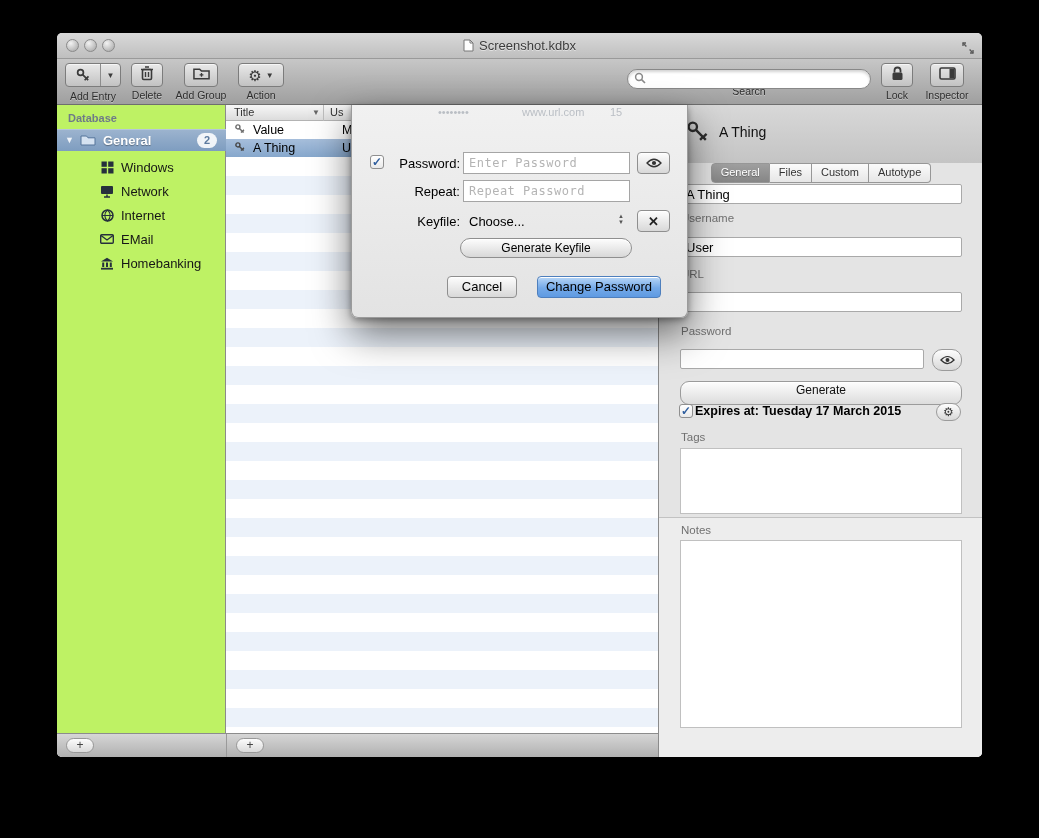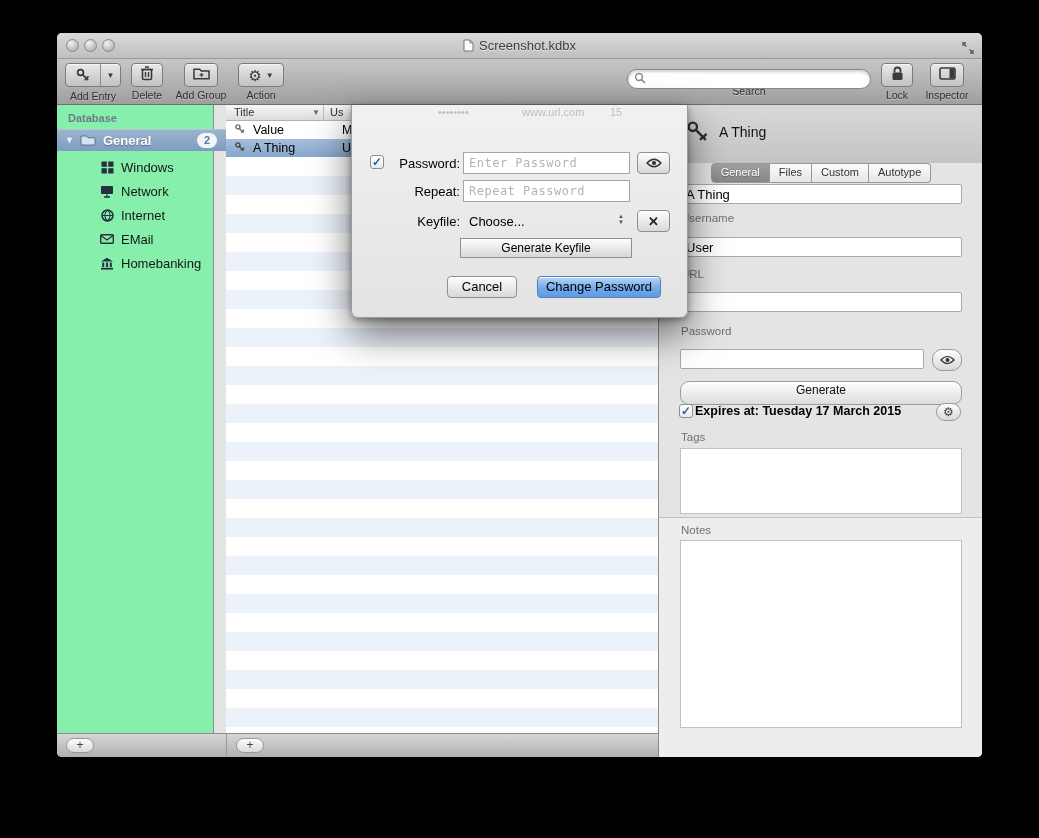--- a/index.html
+++ b/index.html
@@ -26,21 +26,21 @@
          box-shadow:inset 0 1px 0 rgba(255,255,255,.6);}
   .splitseg{display:inline-flex;align-items:center;justify-content:center;height:22px;}
   .segdiv{width:1px;height:22px;background:#8d8d8d;}
   .caret{font-size:8px;color:#3a3a3a;}
   .searchpill{position:absolute;left:0;top:6px;width:244px;height:20px;border-radius:10px;background:#fff;
               border:1px solid #888;box-shadow:inset 0 2px 3px rgba(0,0,0,.18);display:flex;align-items:center;padding:0 6px;}
   .searchpill input{border:none;outline:none;flex:1;font-size:12px;background:transparent;margin-left:4px;}
   
   .content{position:absolute;left:0;top:72px;width:925px;height:652px;background:#e4e4e4;}
   
-  .sidebar{position:absolute;left:0;top:0;width:157px;height:628px;background:#86efac;border-right:1px solid #8b8b8b;}
+  .sidebar{position:absolute;left:0;top:0;width:169px;height:628px;background:#bef264;border-right:1px solid #8b8b8b;}
   .sbheader{position:absolute;left:11px;top:7px;font-size:11px;font-weight:bold;color:#6e7a88;}
   .sbgroup{position:absolute;left:0;top:24px;width:169px;height:22px;
            background:linear-gradient(#9db4cf,#7e9dc0);box-shadow:inset 0 1px 0 rgba(255,255,255,.25);
            display:flex;align-items:center;}
   .disc{color:#eef3f8;font-size:9px;margin-left:8px;}
   .sbgroup .glabel{color:#fff;font-weight:bold;font-size:13px;margin-left:7px;text-shadow:0 1px 1px rgba(0,0,0,.35);flex:1;}
   .badge{margin-right:9px;background:rgba(255,255,255,.88);color:#5c7a9e;font-size:11px;font-weight:bold;
          border-radius:9px;padding:0 7px;line-height:15px;}
   .sbitem{position:absolute;left:0;width:169px;height:24px;display:flex;align-items:center;}
   .sbitem .ic{width:16px;margin-left:42px;display:flex;justify-content:center;}
@@ -395,21 +395,21 @@
         <span class="dlabel" style="left:28px;top:79px">Repeat:</span>
         <input class="dfield" style="top: 75px;" placeholder="Repeat Password">
 
         <span class="dlabel" style="left:28px;top:109px">Keyfile:</span>
         <span style="position:absolute;left:117px;top:109px;font-size:13px;color:#000">Choose...</span>
         <span class="stepper" style="top:108px">▲<br>▼</span>
         <div class="sqbtn" style="top:105px">
           <span style="font-size:13px;font-weight:bold;color:#222">✕</span>
         </div>
 
-        <div class="stdbtn" style="left:108px;top:133px;width:172px;height:20px;line-height:18px;border-radius:0;font-size:12px">Generate Keyfile</div>
+        <div class="stdbtn" style="left:108px;top:133px;width:172px;height:20px;line-height:18px;border-radius:10px;font-size:12px">Generate Keyfile</div>
 
         <div class="stdbtn" style="left:95px;top:171px;width:70px">Cancel</div>
         <div class="stdbtn defbtn" style="left:185px;top:171px;width:124px">Change Password</div>
       </div>
 
     </div>
   </div>
 </div>
 
 </body></html>

